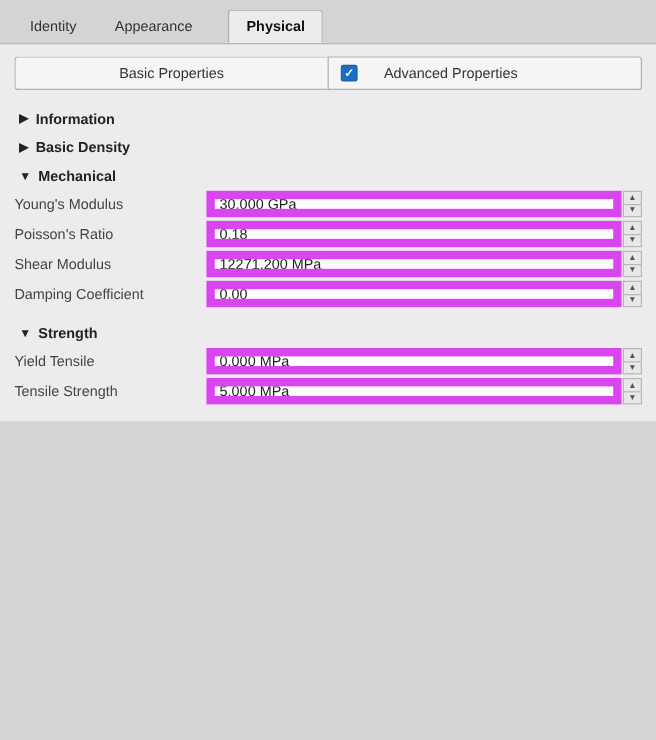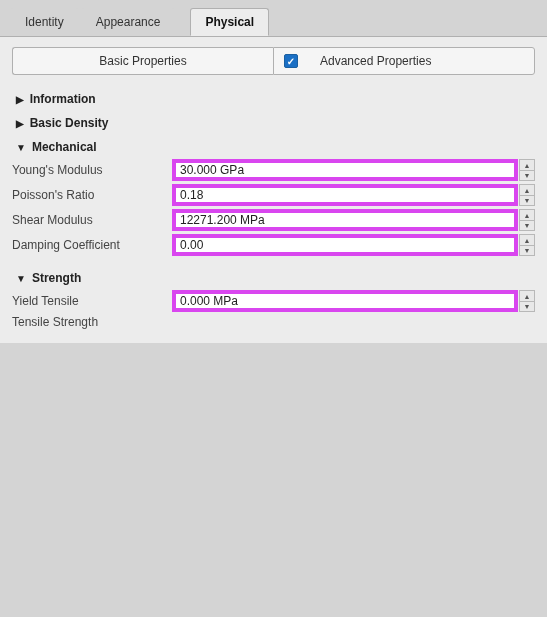--- a/index.html
+++ b/index.html
@@ -126,21 +126,21 @@
       white-space: nowrap;
     }
     .prop-input-wrap {
       flex: 1;
       display: flex;
       align-items: center;
     }
     .prop-input {
       flex: 1;
       height: 22px;
-      border: 4px solid #d946ef;
+      border: 7px solid #d946ef;
       background: white;
       padding: 2px 4px;
       font-size: 12px;
       color: #222;
       outline: none;
     }
     .spinner {
       display: flex;
       flex-direction: column;
       margin-left: 1px;
@@ -271,16 +271,23 @@
         <input class="prop-input" type="text" value="0.000 MPa" style="">
         <div class="spinner">
           <div class="spinner-btn">▲</div>
           <div class="spinner-btn">▼</div>
         </div>
       </div>
     </div>
 
     <div class="prop-row">
       <div class="prop-label">Tensile Strength</div>
+      <div class="prop-input-wrap">
+        <input class="prop-input" type="text" value="5.000 MPa" style="">
+        <div class="spinner">
+          <div class="spinner-btn">▲</div>
+          <div class="spinner-btn">▼</div>
+        </div>
+      </div>
     </div>
   </div>
 
 </div>
 
 </body></html>

